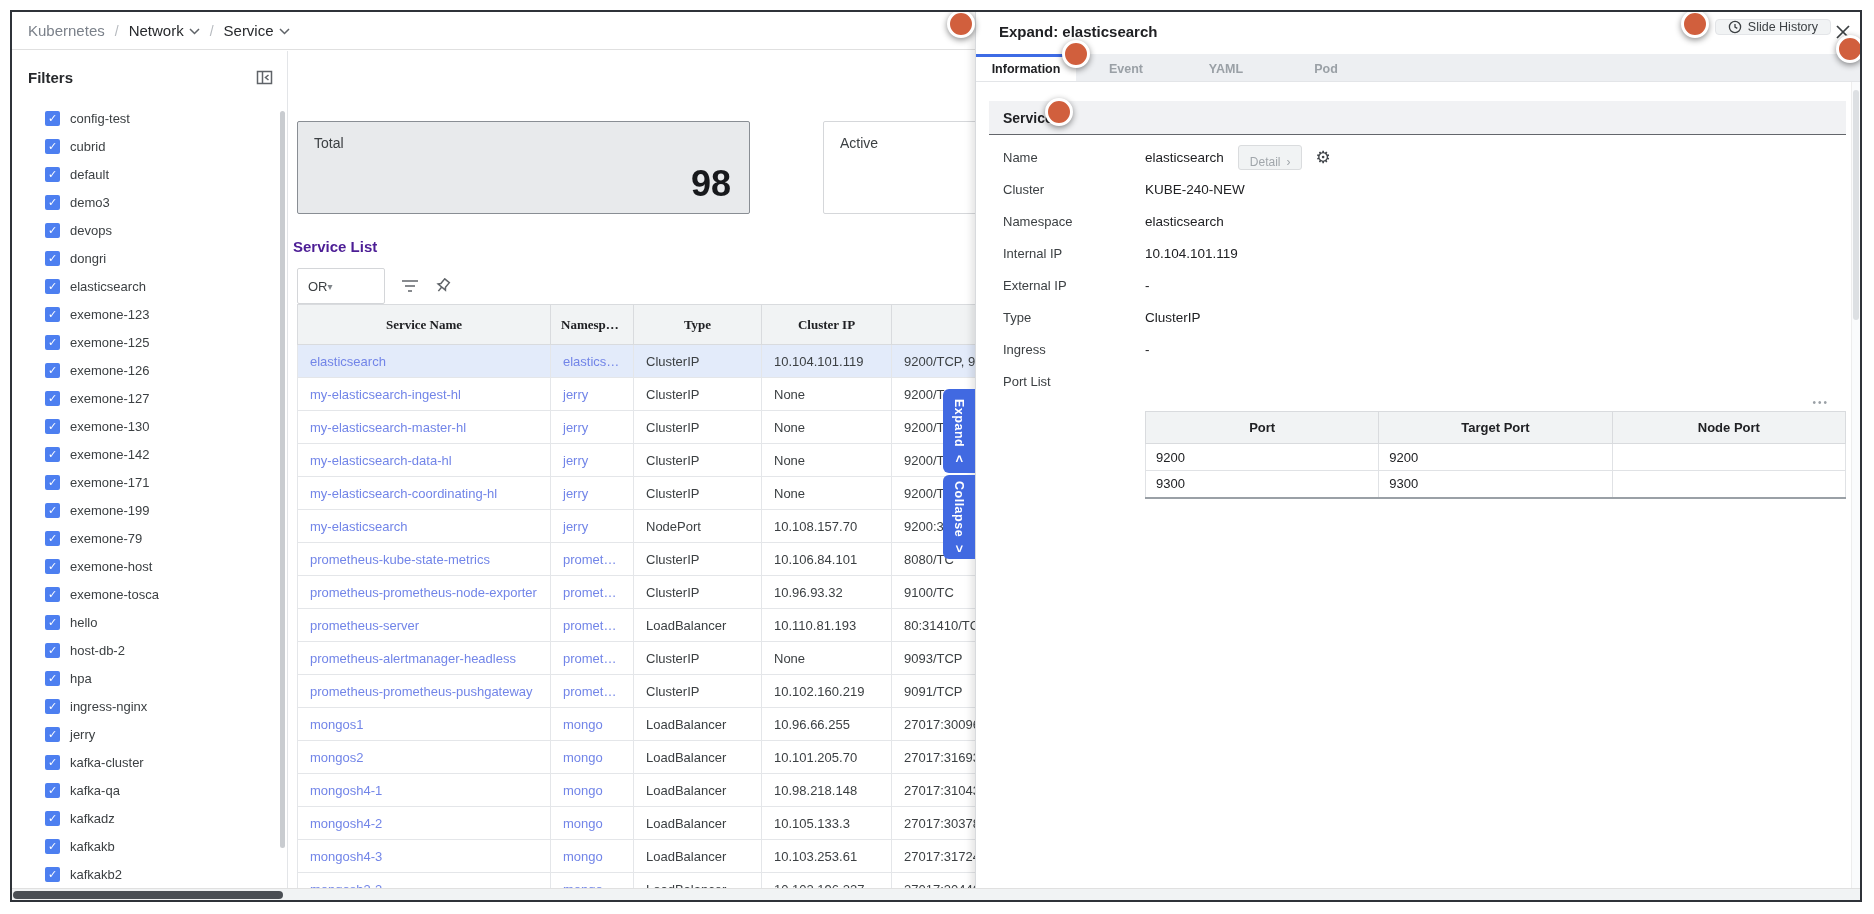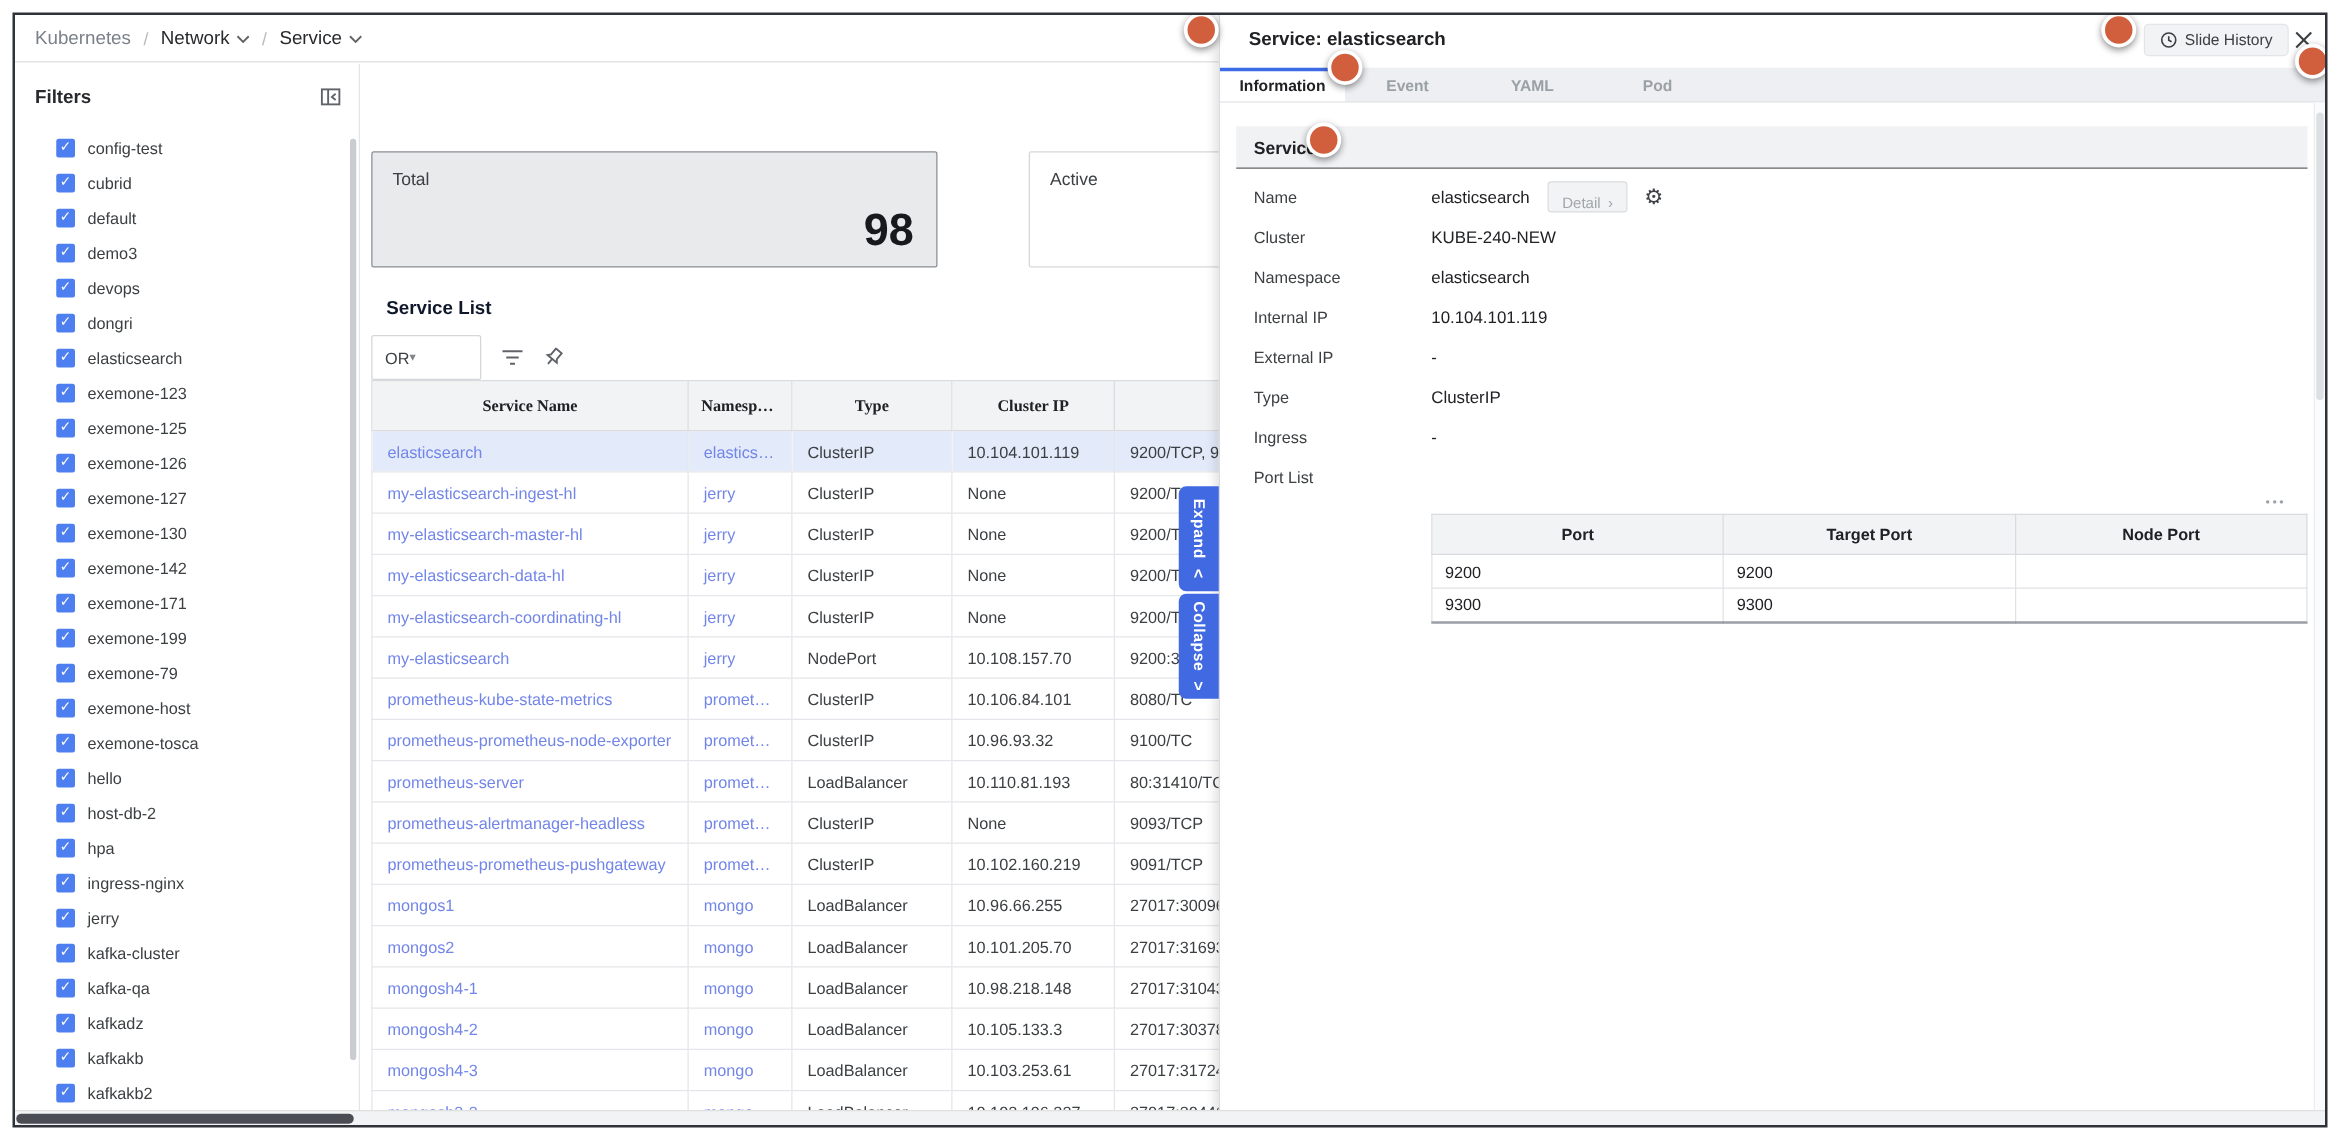--- a/index.html
+++ b/index.html
@@ -23,21 +23,21 @@
   .filter-label { font-size:13px; color:#3c4043; margin-left:10px; white-space:nowrap; }
   .sidebar-scroll { position:absolute; right:2px; top:60px; bottom:40px; width:5px; background:#c9ccd0; border-radius:3px; }
 
   
   .middle { position:absolute; left:277px; top:39px; width:818px; bottom:12px; background:#fff; overflow:hidden;margin-top:48px; }
   .card { position:absolute; top:22px; height:93px; border-radius:2px; }
   .card-total { left:8px; width:453px; background:#e8eaec; border:1px solid #898e94; }
   .card-active { left:534px; width:360px; background:#fff; border:1px solid #d5d7da; }
   .card-label { font-size:14px; color:#3c4043; position:absolute; left:16px; top:13px; }
   .card-value { position:absolute; right:18px; bottom:8px; font-size:36px; font-weight:700; color:#17191c; }
-  .list-title { position:absolute; left:20px; top:139px; font-size:15px; font-weight:700; color:#0f172a; }
+  .list-title { position:absolute; left:4px; top:139px; font-size:15px; font-weight:700; color:#4c1d95; }
   .filter-bar { position:absolute; left:8px; top:169px; height:36px; display:flex; align-items:center; }
   .op-select { width:88px; height:36px; border:1px solid #d4d6d9; border-radius:2px; display:flex; align-items:center; padding:0 8px 0 10px; font-size:13px; color:#3c4043; background:#fff; cursor:pointer; }
   .op-caret { color:#80868b; font-size:10px; }
   .bar-icon { margin-left:16px; cursor:pointer; display:flex; align-items:center; }
 
   .svc-table-wrap { position:absolute; left:8px; top:205px; width:900px; }
   table.svc { border-collapse:collapse; table-layout:fixed; width:854px; background:#fff; }
   table.svc col.c1{width:253px} table.svc col.c2{width:83px} table.svc col.c3{width:128px} table.svc col.c4{width:130px} table.svc col.c5{width:260px}
   table.svc th { height:40px; background:#f1f3f4; border:1px solid #d9dbde; font-size:13px; font-weight:700; color:#202124; text-align:center; overflow:hidden; white-space:nowrap; text-overflow:ellipsis; padding:0 10px;font-family:Liberation Serif, serif; }
   table.svc td { height:33px; border:1px solid #e4e6e9; font-size:13px; color:#3c4043; padding:0 12px; overflow:hidden; white-space:nowrap; text-overflow:ellipsis; background:#fff; }
@@ -48,21 +48,21 @@
   .side-tabs { position:absolute; left:931px; top:377px; width:32px; z-index:20; }
   .side-tab { width:32px; background:#4169e1; color:#fff; border-radius:6px 0 0 6px; writing-mode:vertical-rl; display:flex; align-items:center; justify-content:center; font-size:12.5px; font-weight:700; letter-spacing:.5px; cursor:pointer; }
   .side-tab .vchev { margin-top:8px; font-size:13px; font-weight:700; }
   .tab-expand { height:84px; margin-bottom:2px; }
   .tab-collapse { height:84px; }
 
   
   .panel { position:absolute; left:963px; top:0; right:0; bottom:0; background:#fff; border-left:1px solid #d8dadd; box-shadow:-3px 0 8px rgba(0,0,0,.12); z-index:10; }
   .panel-head { position:relative; height:42px; background:#fff; }
   .panel-title { position:absolute; left:23px; top:11px; font-size:15px; font-weight:700; color:#202124; }
-  .history-btn { position:absolute; right:29px; top:7px; height:26px; padding:0 12px; background:#f1f3f4; border:1px solid #e3e5e8; border-radius:4px; display:flex; align-items:center; gap:6px; font-size:12.5px; color:#3c4043; cursor:pointer; }
+  .history-btn { position:absolute; right:29px; top:7px; height:16px; padding:0 12px; background:#f1f3f4; border:1px solid #e3e5e8; border-radius:4px; display:flex; align-items:flex-start; gap:6px; font-size:12.5px; color:#3c4043; cursor:pointer; }
   .close-btn { position:absolute; right:6px; top:9px; width:22px; height:22px; display:flex; align-items:center; justify-content:center; cursor:pointer; }
   .ptabs { height:28px; background:#edeff2; display:flex; border-bottom:1px solid #e3e5e8; }
   .ptab { width:100px; display:flex; align-items:center; justify-content:center; font-size:12.5px; font-weight:600; color:#9aa0a6; cursor:pointer; border-top:3px solid transparent; }
   .ptab.active { background:#fff; color:#202124; font-weight:700; border-top:3px solid #3d6be5; }
   .panel-body { position:relative; height:calc(100% - 70px); }
   .section-bar { margin:19px 14px 0 13px; height:34px; background:#f1f2f4; border-bottom:1px solid #63666b; display:flex; align-items:center; padding-left:14px; font-size:14px; font-weight:700; color:#202124; }
   .kv-list { margin-top:6px; }
   .kv { height:32px; display:flex; align-items:center; padding-left:27px; }
   .kv .k { width:142px; font-size:13px; color:#3c4043; flex:0 0 auto; }
   .kv .v { font-size:13.5px; color:#202124; }
@@ -425,21 +425,21 @@
       <span class="vchev">&lt;</span>
     </div>
     <div class="side-tab tab-collapse">
       <span>Collapse</span>
       <span class="vchev">&gt;</span>
     </div>
   </div>
 
   <div class="panel">
     <div class="panel-head">
-      <span class="panel-title">Service: elasticsearch</span>
+      <span class="panel-title">Expand: elasticsearch</span>
       <div class="history-btn">
         <svg width="14" height="14">
           <circle cx="7" cy="7" r="5.6" class="icon-stroke" style="stroke:#3c4043;stroke-width:1.3"></circle>
           <polyline points="7,4 7,7.2 9.3,8.4" style="stroke:#3c4043;stroke-width:1.3;fill:none"></polyline>
         </svg>
         <span>Slide History</span>
       </div>
       <div class="close-btn">
         <svg width="16" height="16">
           <line x1="2" y1="2" x2="14" y2="14" style="stroke:#3c4043;stroke-width:1.7"></line>

